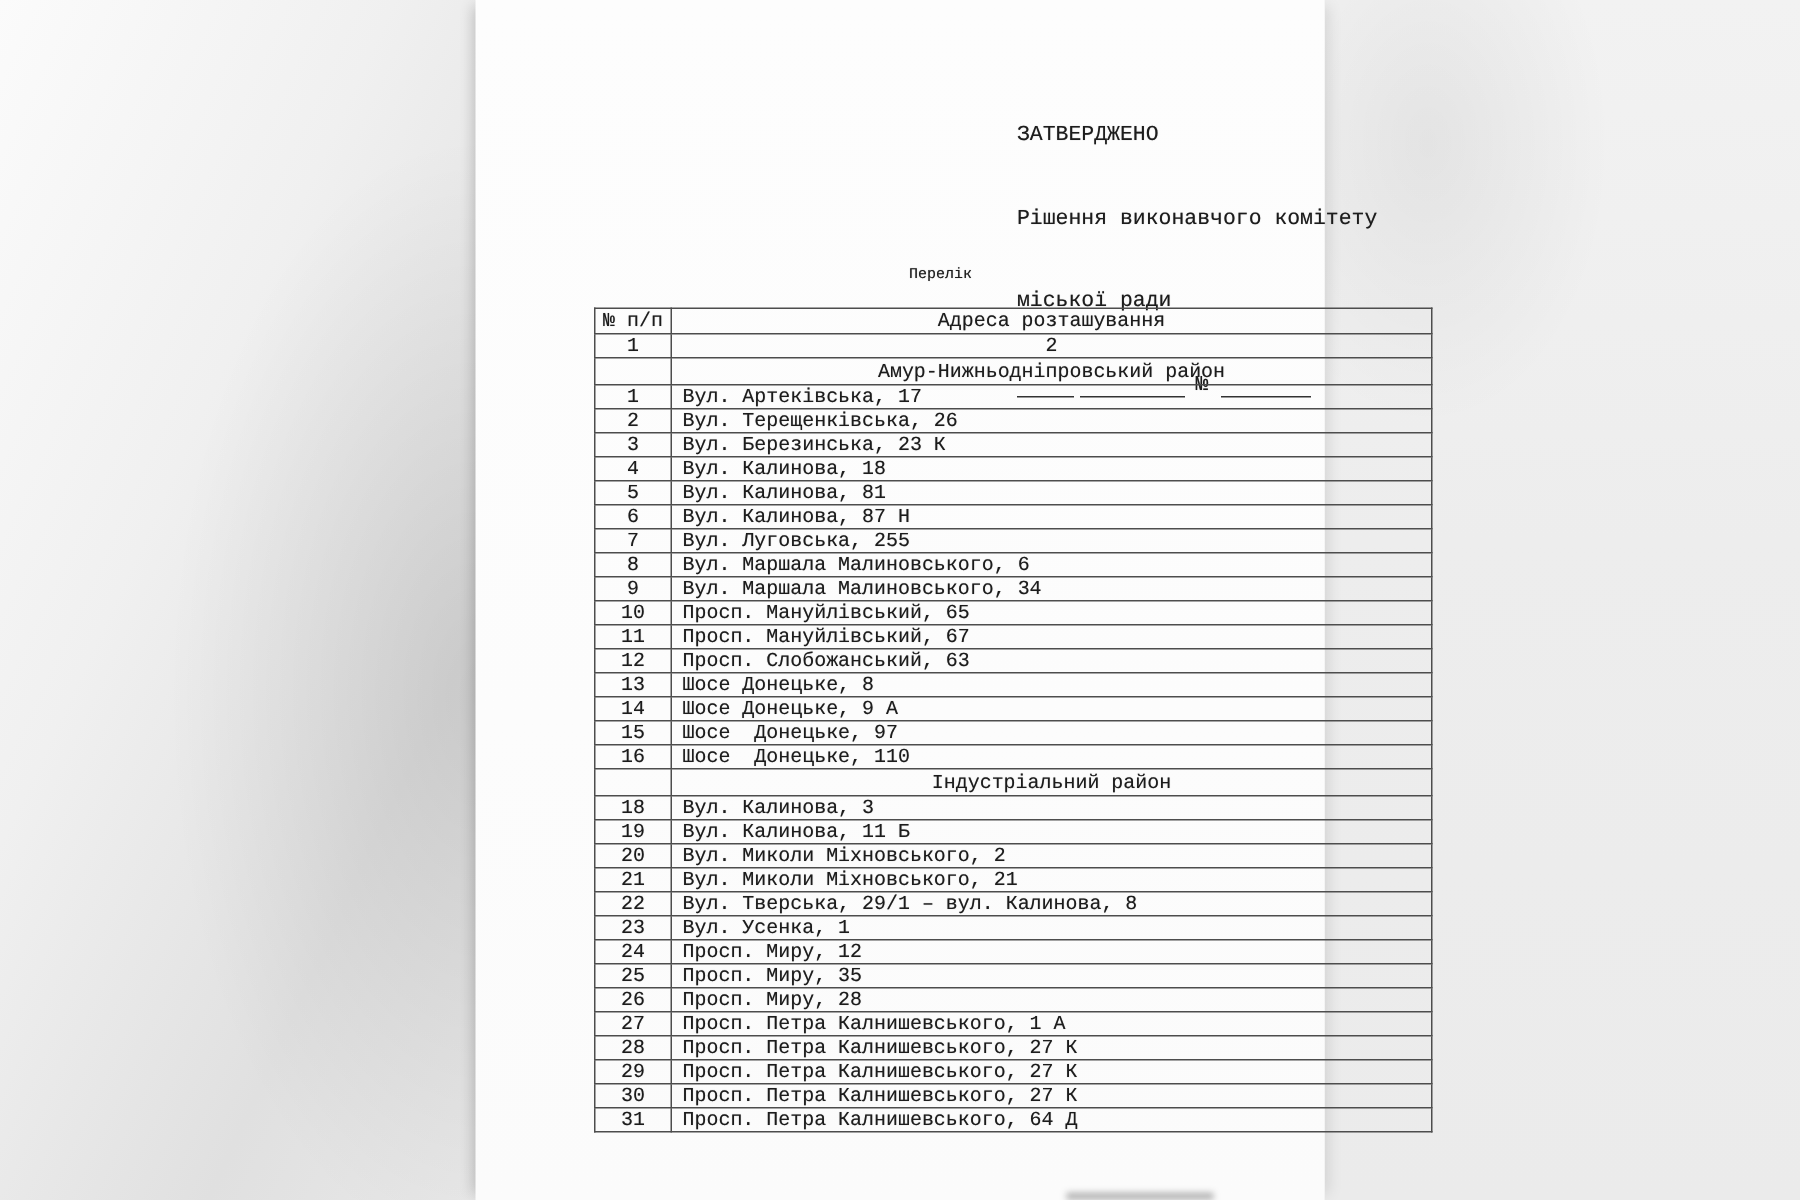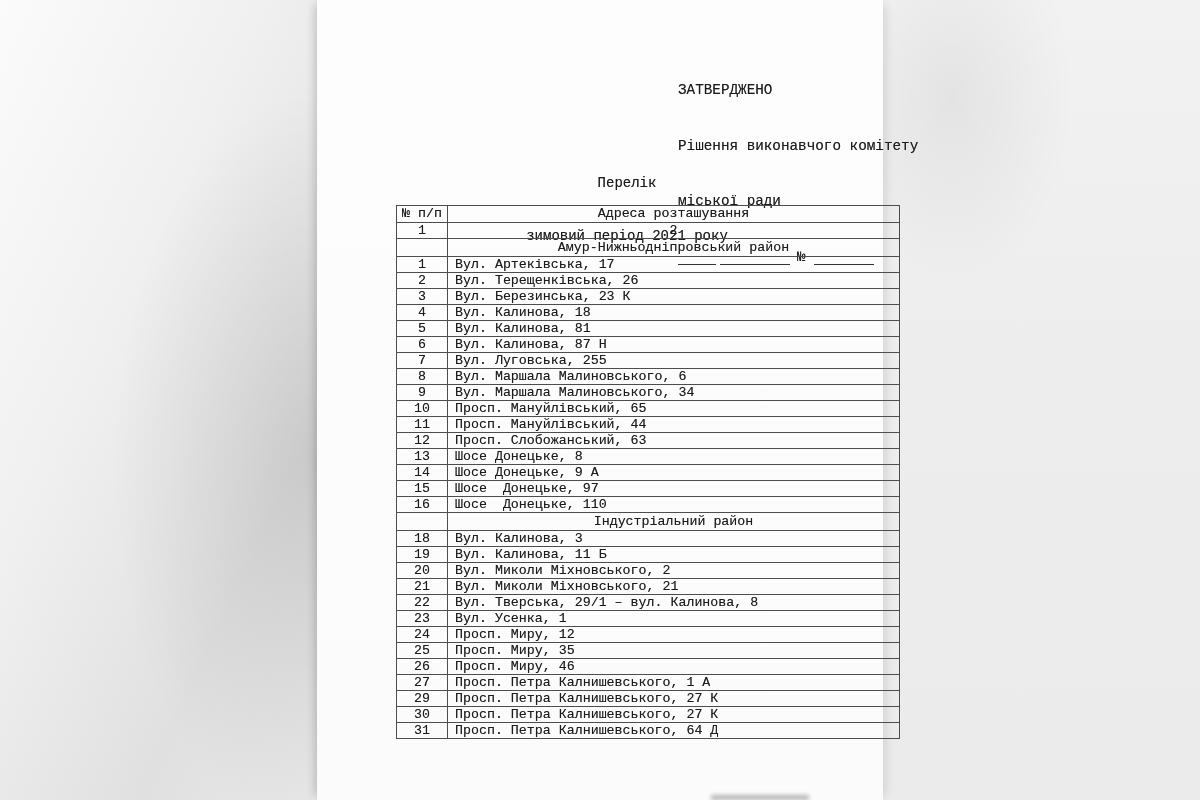--- a/index.html
+++ b/index.html
@@ -42,26 +42,26 @@
   .num-line{display:flex;align-items:flex-end;margin-top:2px;height:15px;}
   .blank{display:inline-block;height:12px;border-bottom:1.4px solid #333;}
   .blank-a{width:38px;margin-right:4px;}
   .blank-b{width:70px;margin-right:7px;}
   .blank-c{width:60px;margin-left:8px;}
   .nosign{font-size:14.3px;line-height:15px;}
 
   
   .doc-title{
     position:absolute;left:79px;top:140px;width:462px;
-    text-align:center;font-size:14px;line-height:17.5px;white-space:pre;
+    text-align:center;font-size:10px;line-height:17.5px;white-space:pre;
   }
 
   
   .tbl{
-    position:absolute;left:79px;top:205px;width:504px;
+    position:absolute;left:79px;top:205px;width:559px;
     border-collapse:collapse;table-layout:fixed;
   }
   .tbl col.c1{width:51px;}
   .tbl th,.tbl td{
     border:1px solid #4d4d4d;
     font-weight:normal;font-size:13.3px;line-height:14px;
     height:15px;padding:0;overflow:hidden;
     text-shadow:0 0 0.5px rgba(25,25,25,0.5);
   }
   .tbl thead th.colhead{height:16px;text-align:center;}
@@ -94,21 +94,20 @@
       <div class="num-line">
         <span class="blank blank-a"></span>
         <span class="blank blank-b"></span>
         <span class="nosign">№</span>
         <span class="blank blank-c"></span>
       </div>
     </div>
 
     <div class="doc-title scan-text">
       <div>Перелік</div>
-      <div>зимовий період 2021 року</div>
     </div>
 
     <table class="tbl">
       <colgroup>
           <col class="c1">
           <col class="c2">
         </colgroup>
       <thead>
         <tr>
           <th class="colhead">№ п/п</th>
@@ -159,21 +158,21 @@
           <tr>
             <td class="num">9</td>
             <td class="addr">Вул. Маршала Малиновського, 34</td>
           </tr>
           <tr class="faint">
             <td class="num">10</td>
             <td class="addr">Просп. Мануйлівський, 65</td>
           </tr>
           <tr>
             <td class="num">11</td>
-            <td class="addr">Просп. Мануйлівський, 44</td>
+            <td class="addr">Просп. Мануйлівський, 67</td>
           </tr>
           <tr class="faint">
             <td class="num">12</td>
             <td class="addr">Просп. Слобожанський, 63</td>
           </tr>
           <tr>
             <td class="num">13</td>
             <td class="addr">Шосе Донецьке, 8</td>
           </tr>
           <tr class="faint">
@@ -219,25 +218,29 @@
           <tr>
             <td class="num">24</td>
             <td class="addr">Просп. Миру, 12</td>
           </tr>
           <tr class="faint">
             <td class="num">25</td>
             <td class="addr">Просп. Миру, 35</td>
           </tr>
           <tr>
             <td class="num">26</td>
-            <td class="addr">Просп. Миру, 46</td>
+            <td class="addr">Просп. Миру, 28</td>
           </tr>
           <tr class="faint">
             <td class="num">27</td>
             <td class="addr">Просп. Петра Калнишевського, 1 А</td>
+          </tr>
+          <tr>
+            <td class="num">28</td>
+            <td class="addr">Просп. Петра Калнишевського, 27 К</td>
           </tr>
           <tr class="faint">
             <td class="num">29</td>
             <td class="addr">Просп. Петра Калнишевського, 27 К</td>
           </tr>
           <tr>
             <td class="num">30</td>
             <td class="addr">Просп. Петра Калнишевського, 27 К</td>
           </tr>
           <tr class="faint">

